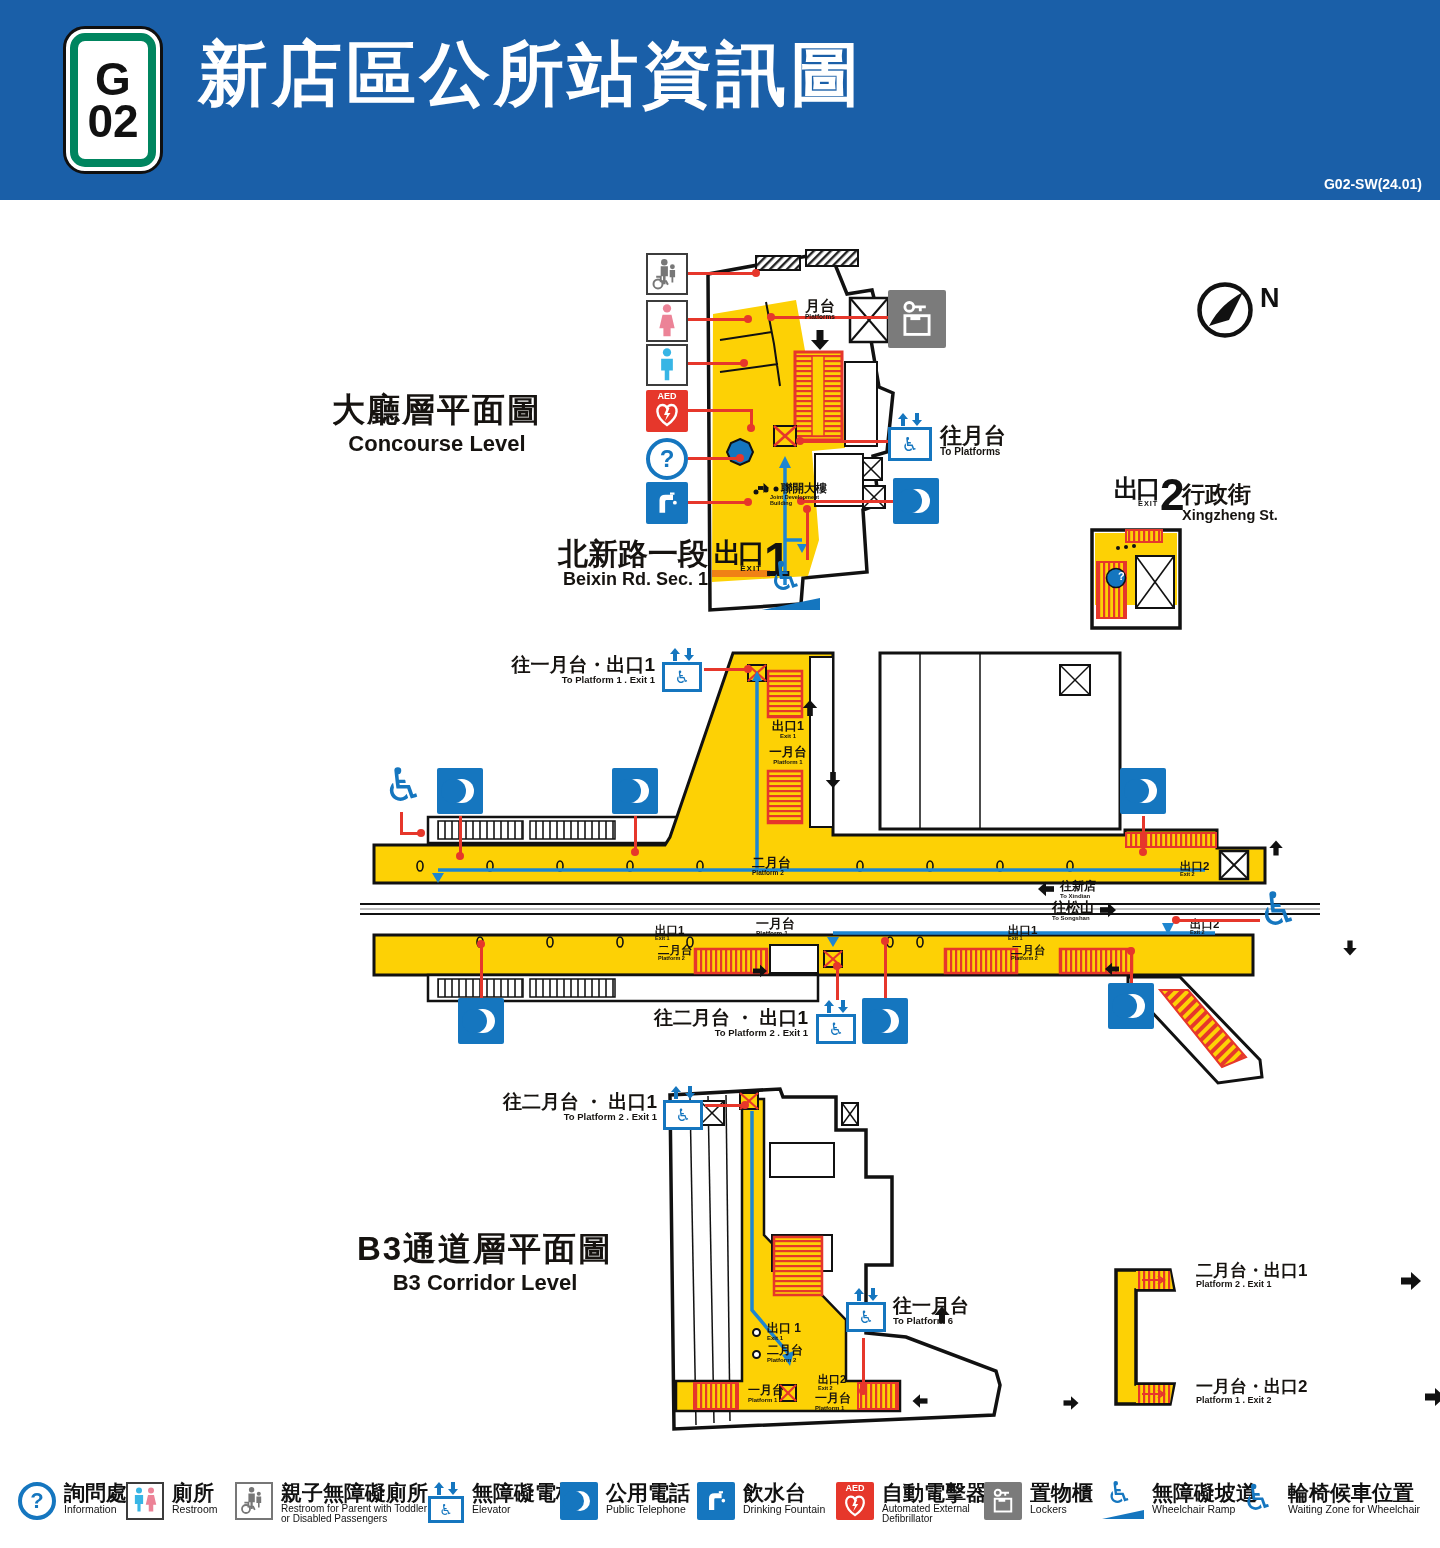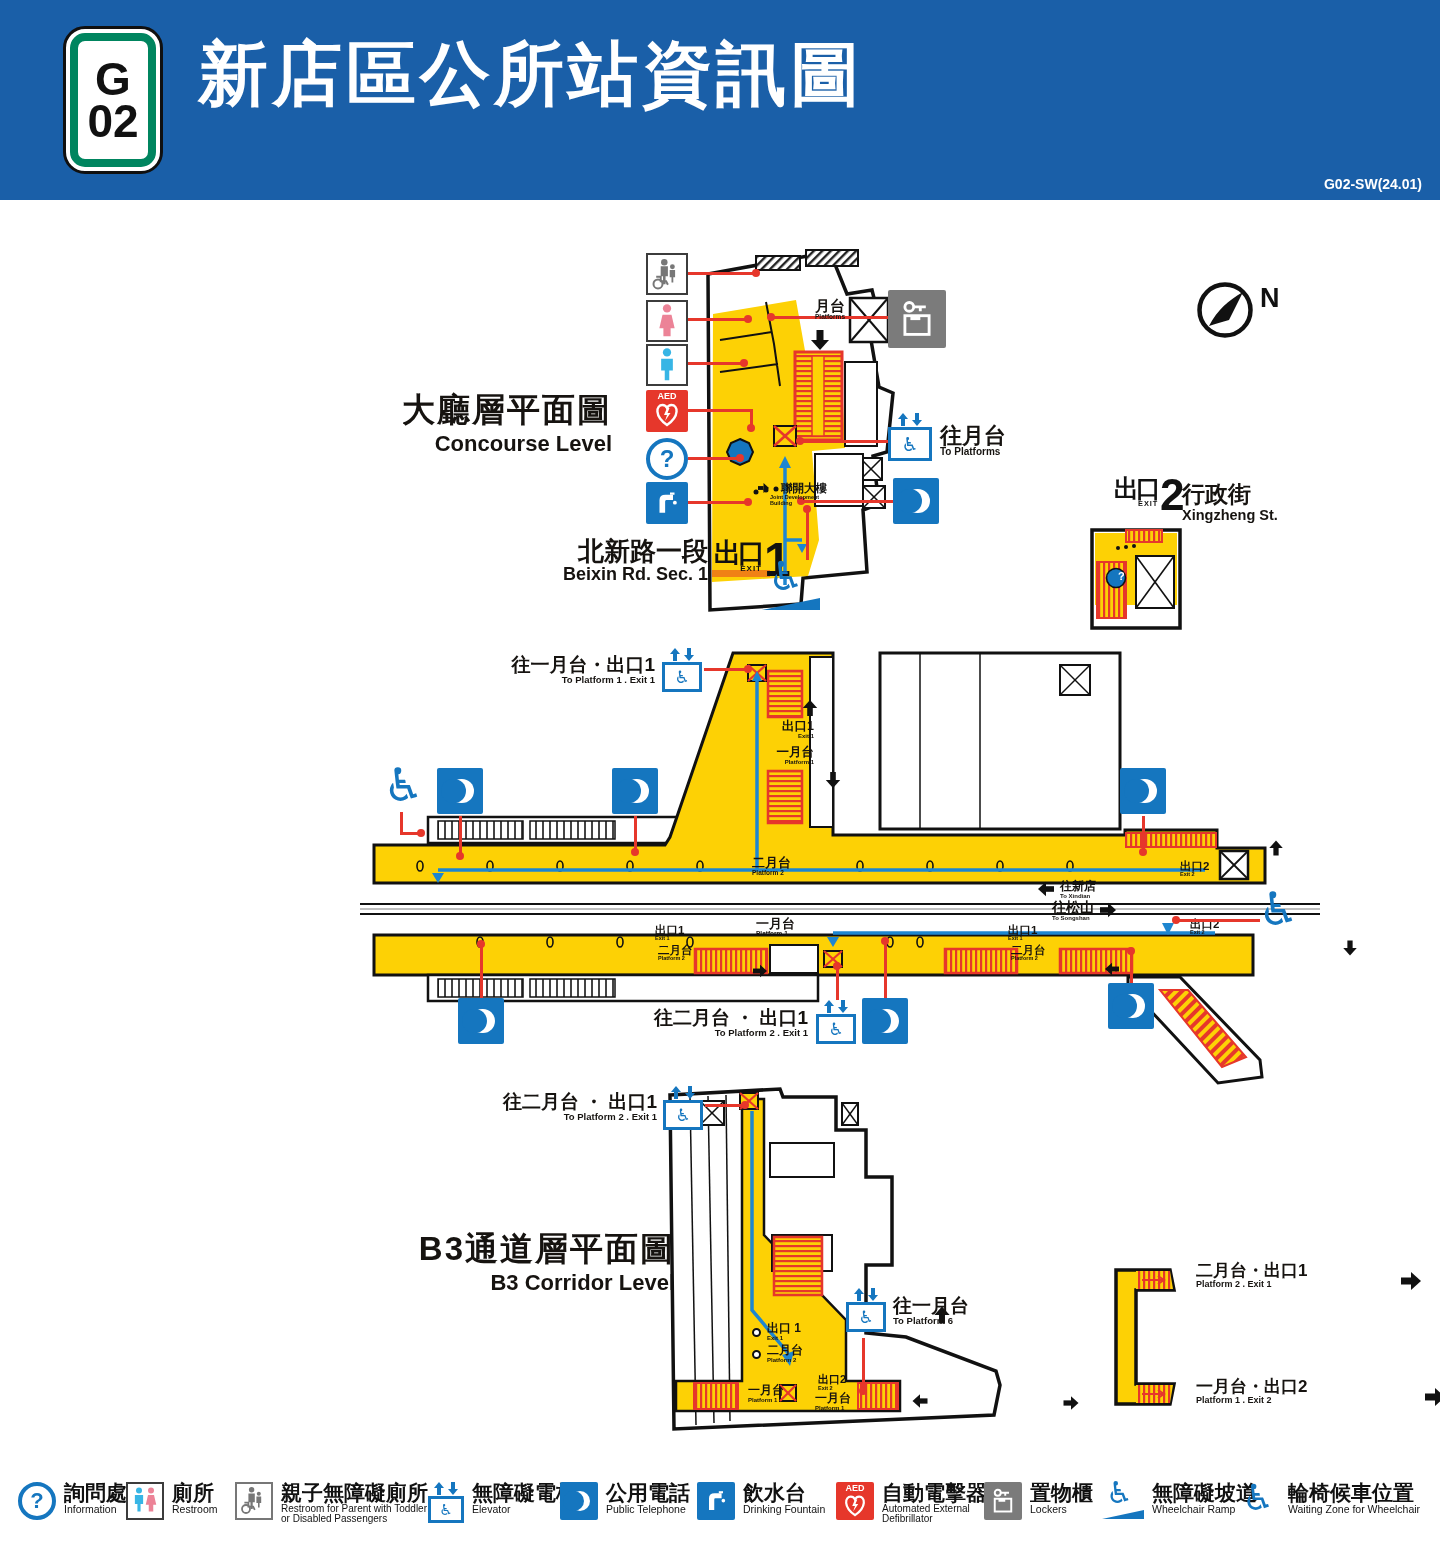--- a/index.html
+++ b/index.html
@@ -13,21 +13,21 @@
   #badge .ring{width:100%;height:100%;box-sizing:border-box;border:8px solid #00855f;border-radius:15px;
          display:flex;flex-direction:column;align-items:center;justify-content:center;line-height:.92}
   #badge .bl{font-size:46px;font-weight:600;color:#111}
   .htzh{position:absolute;left:198px;top:28px;font-size:70px;font-weight:bold;color:#fff;letter-spacing:4px;white-space:nowrap}
   .hten{position:absolute;left:200px;top:118px;font-size:37px;font-weight:bold;color:#fff;white-space:nowrap}
   .hcode{position:absolute;right:18px;top:176px;font-size:14px;font-weight:bold;color:#fff}
   
   .lb{position:absolute;display:flex;flex-direction:column;line-height:1.05;white-space:nowrap}
   .lb .zh,.lb .en{font-weight:bold;color:#161310}
   .tr{align-items:flex-end;text-align:right}
-  .tc{align-items:flex-end;text-align:center}
+  .tc{align-items:center;text-align:center}
   .sect .zh{font-size:33px;letter-spacing:2px}
   .sect .en{font-size:22px;margin-top:4px}
   
   .ta{display:inline-block;position:relative;color:#111}
   .ta-up,.ta-down{width:18px;height:20px}
   .ta-up::before{content:"";position:absolute;left:50%;top:0;transform:translateX(-50%);
      border:9px solid transparent;border-top:none;border-bottom:10px solid currentColor}
   .ta-up::after{content:"";position:absolute;left:50%;top:9px;transform:translateX(-50%);width:7px;height:11px;background:currentColor}
   .ta-down::before{content:"";position:absolute;left:50%;bottom:0;transform:translateX(-50%);
      border:9px solid transparent;border-bottom:none;border-top:10px solid currentColor}
@@ -249,21 +249,21 @@
   <div class="abs" style="left:758px;top:479px;display:flex;align-items:center;gap:3px">
     <span class="ta ta-right" style="transform:scale(.55);transform-origin:left center"></span>
     <span style="font-size:11.5px;font-weight:bold">聯開大樓</span>
   </div>
   <div class="lb" style="left:770px;top:494px;line-height:1.1">
     <span class="en" style="font-size:5.5px">Joint Development</span>
     <span class="en" style="font-size:5.5px">Building</span>
   </div>
 
   <div class="lb tr" style="left:560px;top:538px;width:148px">
-    <span class="zh" style="font-size:26px">北新路一段</span>
+    <span class="zh" style="font-size:30px">北新路一段</span>
     <span class="en" style="font-size:18px">Beixin Rd. Sec. 1</span>
   </div>
   <div class="exitlogo" style="left:714px;top:541px">
     <span class="col">
         <span class="ew">出口</span>
     <span class="ex">EXIT</span>
       </span>
     <span class="num">1</span>
   </div>
   <span class="wcg" style="left:768px;top:556px;font-size:40px"></span>

